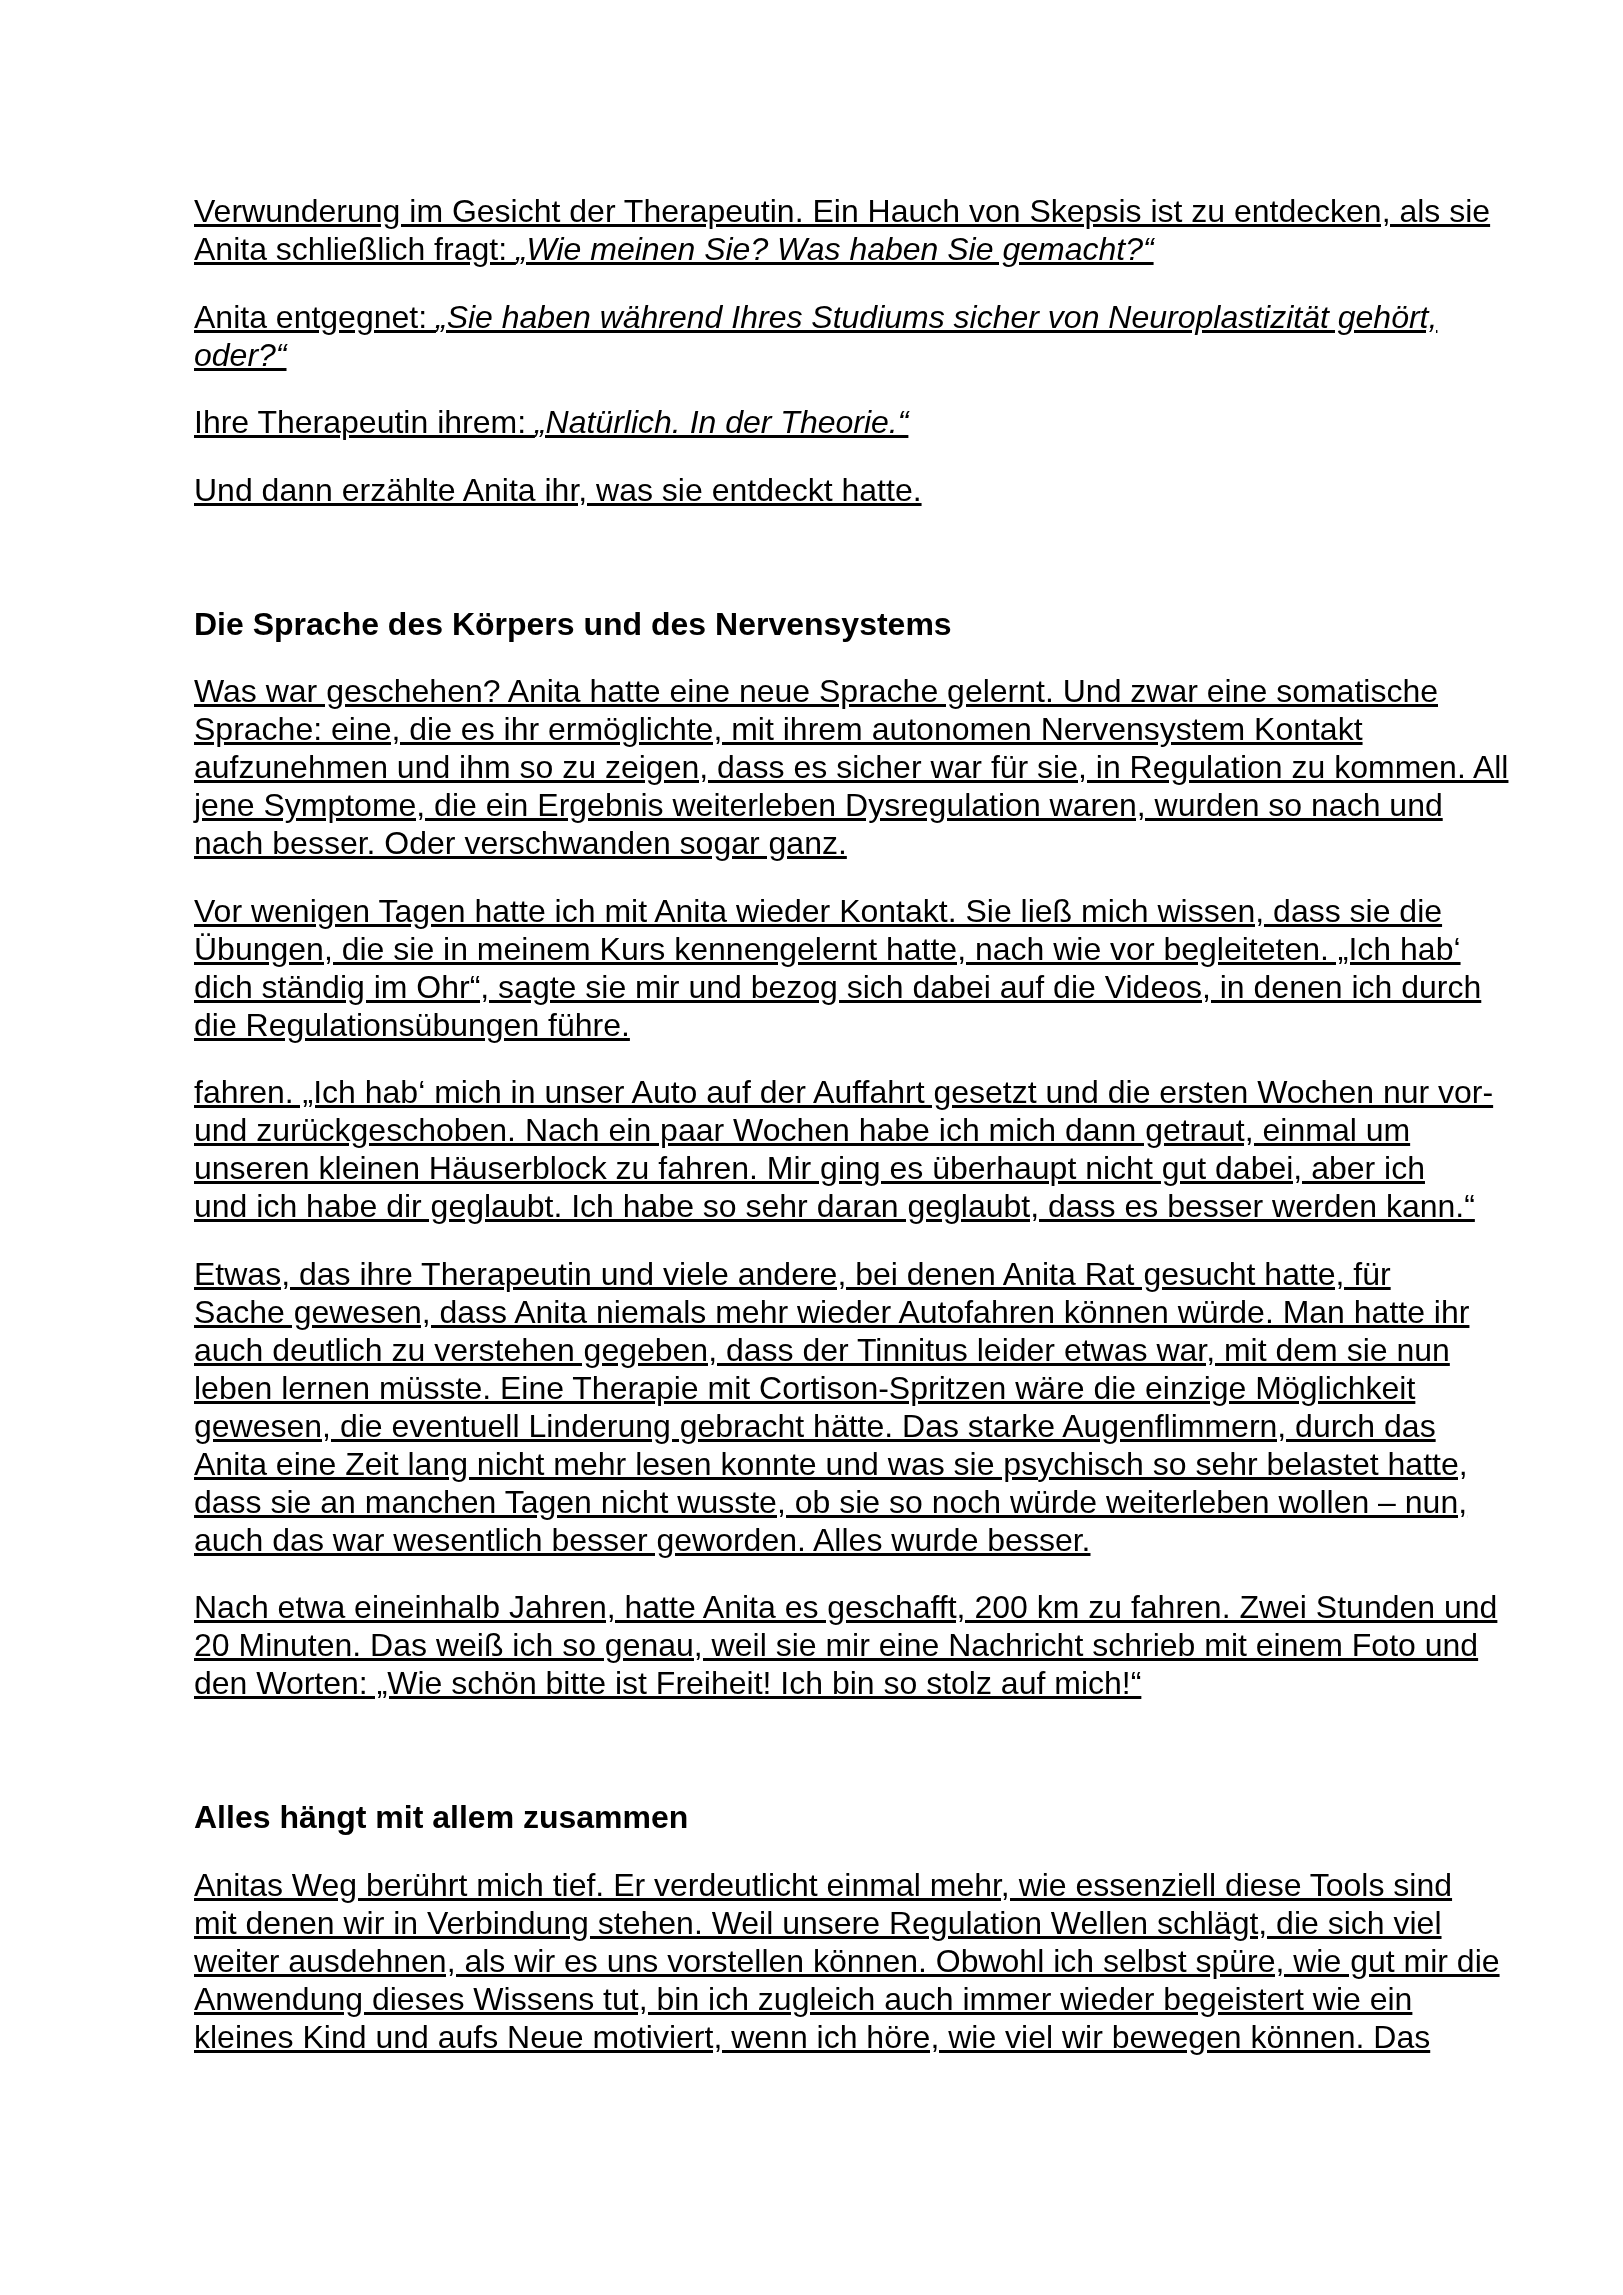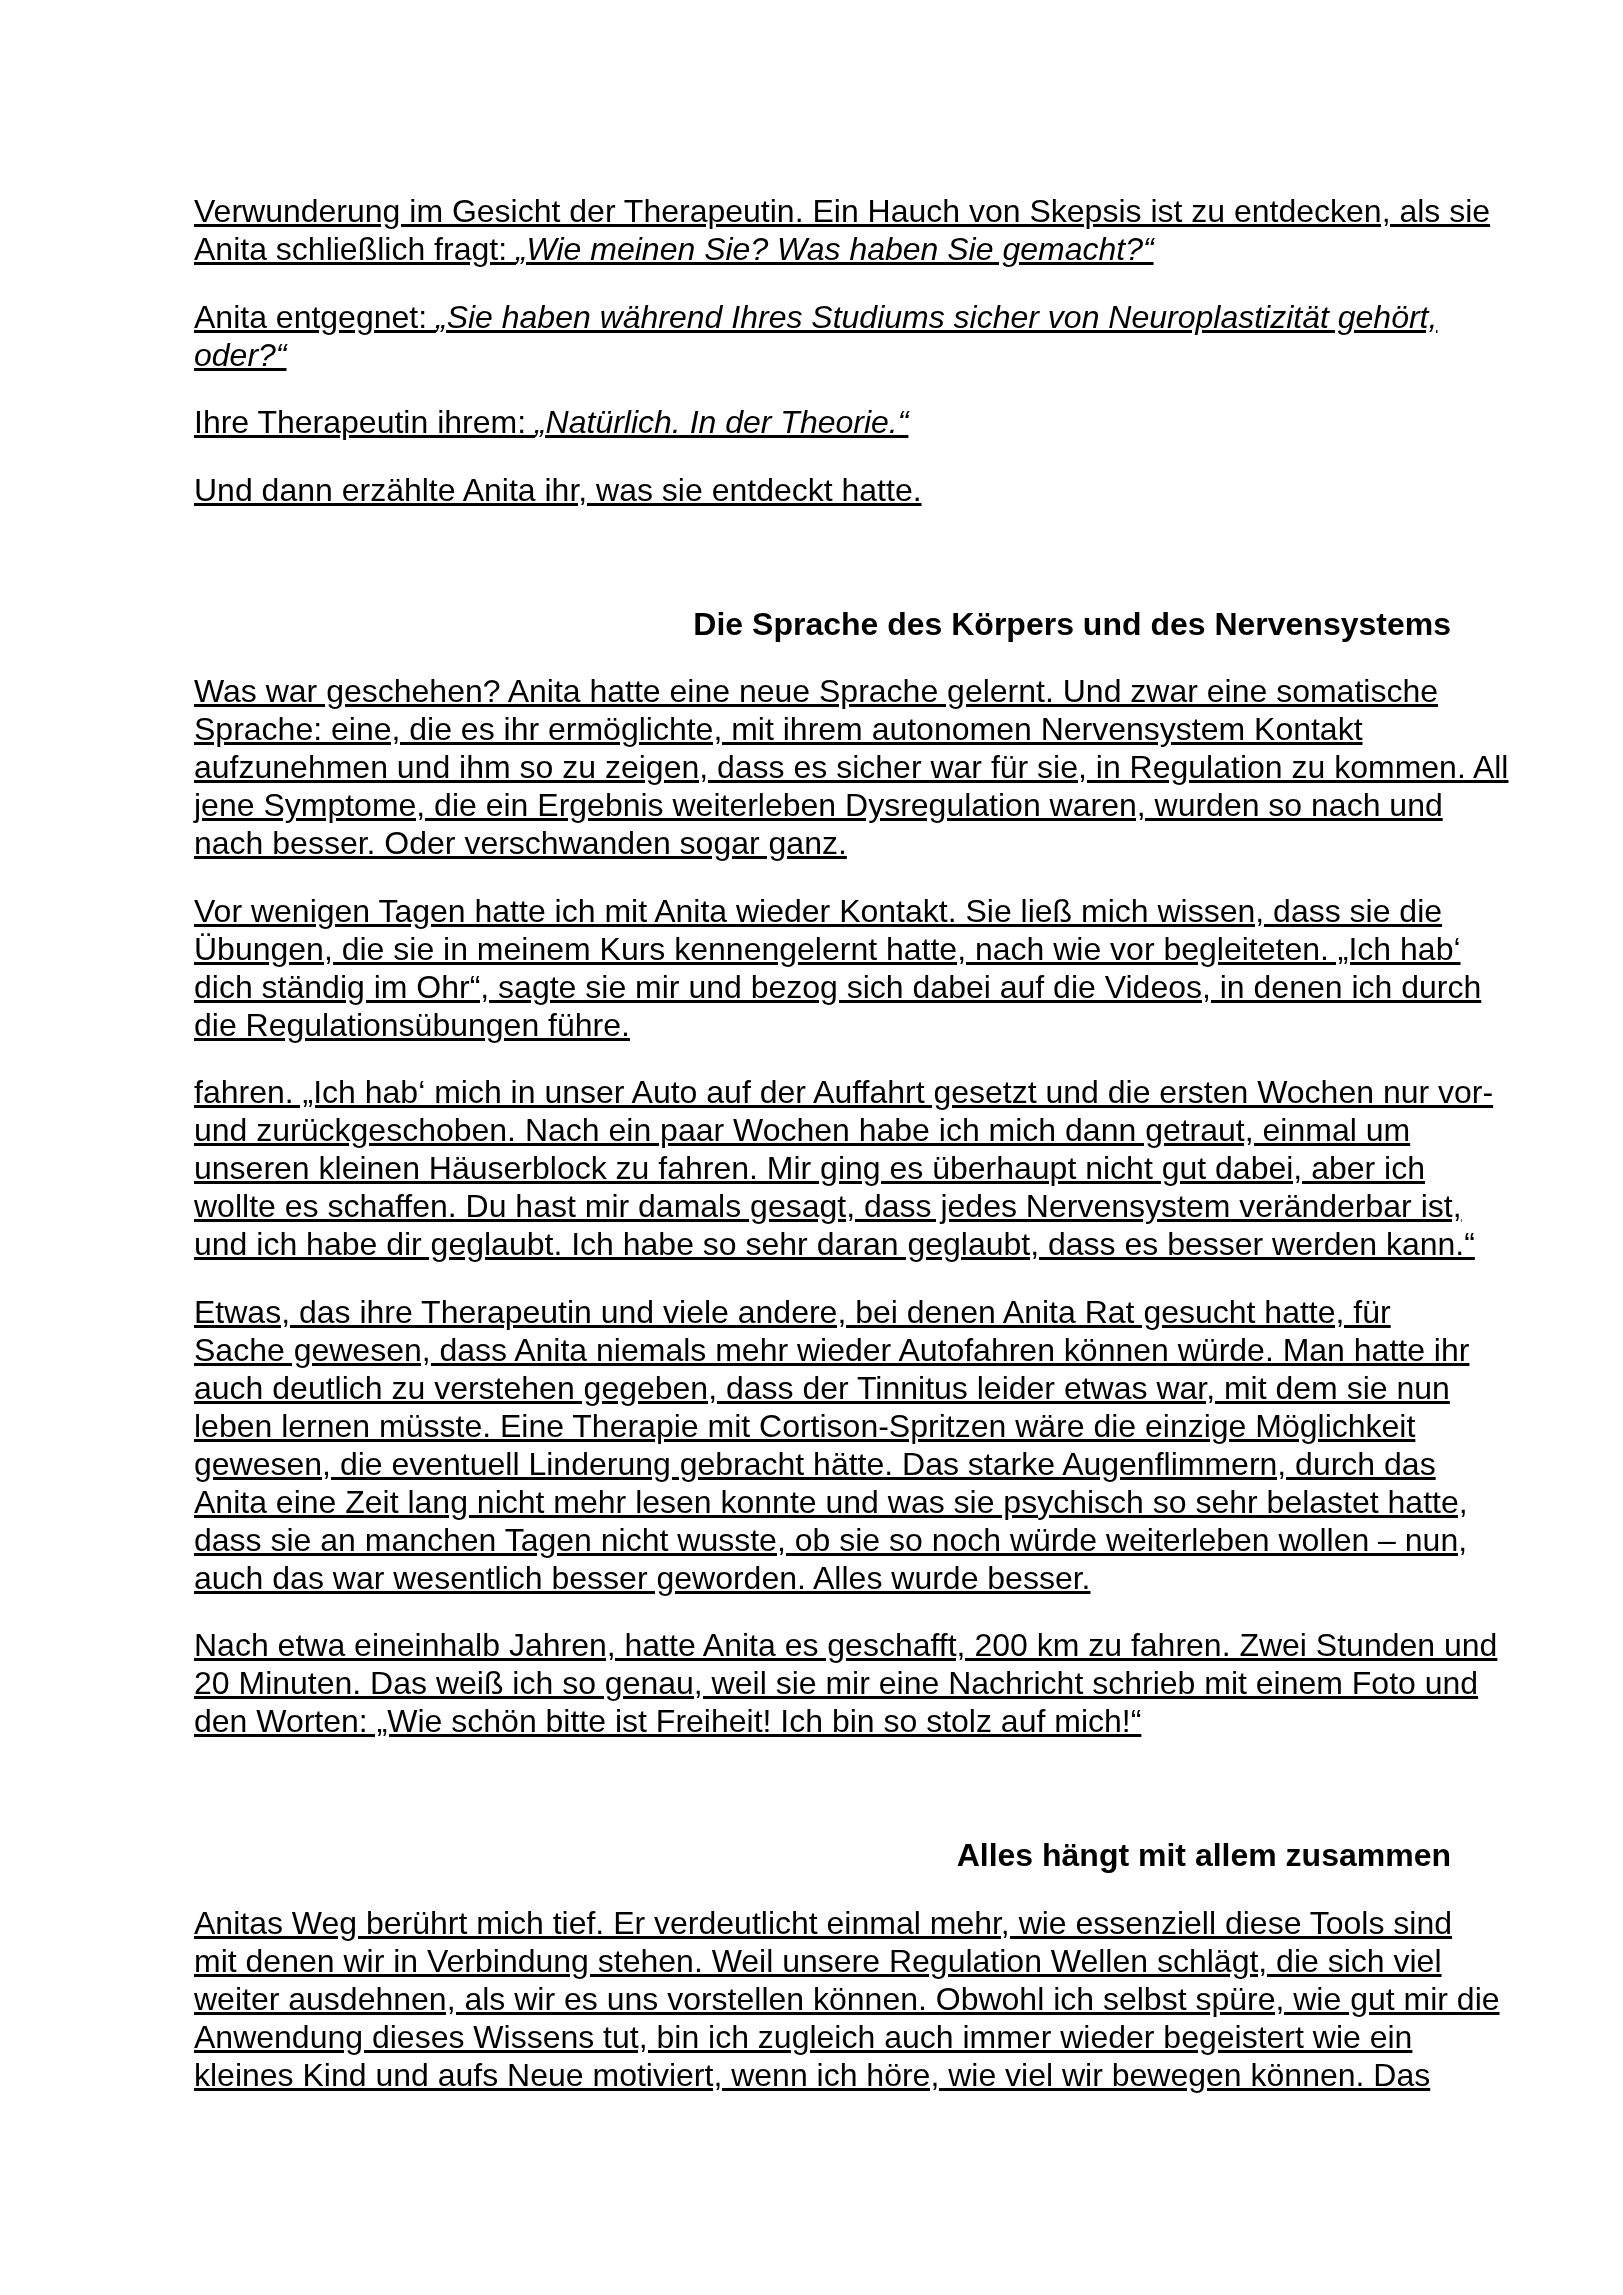--- a/index.html
+++ b/index.html
@@ -29,21 +29,20 @@
     }
     .para .line {
       display: block;
       white-space: nowrap;
       text-decoration: underline;
     }
     .ital { font-style: italic; }
     .heading {
       font-weight: bold;
       margin: 0 0 29.5px 0;
-      text-align: right;
     }
     .gap-before-heading {
       margin-top: 96px;
     }
   </style>
 </head>
 <body>
 
 <div class="page">
 
@@ -77,21 +76,20 @@
         <p class="para">
           <span class="line">Vor wenigen Tagen hatte ich mit Anita wieder Kontakt. Sie ließ mich wissen, dass sie die</span>
           <span class="line">Übungen, die sie in meinem Kurs kennengelernt hatte, nach wie vor begleiteten. „Ich hab‘</span>
           <span class="line">dich ständig im Ohr“, sagte sie mir und bezog sich dabei auf die Videos, in denen ich durch</span>
           <span class="line">die Regulationsübungen führe.</span>
         </p>
         <p class="para">
           <span class="line">fahren. „Ich hab‘ mich in unser Auto auf der Auffahrt gesetzt und die ersten Wochen nur vor-</span>
           <span class="line">und zurückgeschoben. Nach ein paar Wochen habe ich mich dann getraut, einmal um</span>
           <span class="line">unseren kleinen Häuserblock zu fahren. Mir ging es überhaupt nicht gut dabei, aber ich</span>
-          <span class="line">wollte es schaffen. Du hast mir damals gesagt, dass jedes Nervensystem veränderbar ist,</span>
           <span class="line">und ich habe dir geglaubt. Ich habe so sehr daran geglaubt, dass es besser werden kann.“</span>
         </p>
         <p class="para">
           <span class="line">Etwas, das ihre Therapeutin und viele andere, bei denen Anita Rat gesucht hatte, für</span>
           <span class="line">Sache gewesen, dass Anita niemals mehr wieder Autofahren können würde. Man hatte ihr</span>
           <span class="line">auch deutlich zu verstehen gegeben, dass der Tinnitus leider etwas war, mit dem sie nun</span>
           <span class="line">leben lernen müsste. Eine Therapie mit Cortison-Spritzen wäre die einzige Möglichkeit</span>
           <span class="line">gewesen, die eventuell Linderung gebracht hätte. Das starke Augenflimmern, durch das</span>
           <span class="line">Anita eine Zeit lang nicht mehr lesen konnte und was sie psychisch so sehr belastet hatte,</span>
           <span class="line">dass sie an manchen Tagen nicht wusste, ob sie so noch würde weiterleben wollen – nun,</span>

